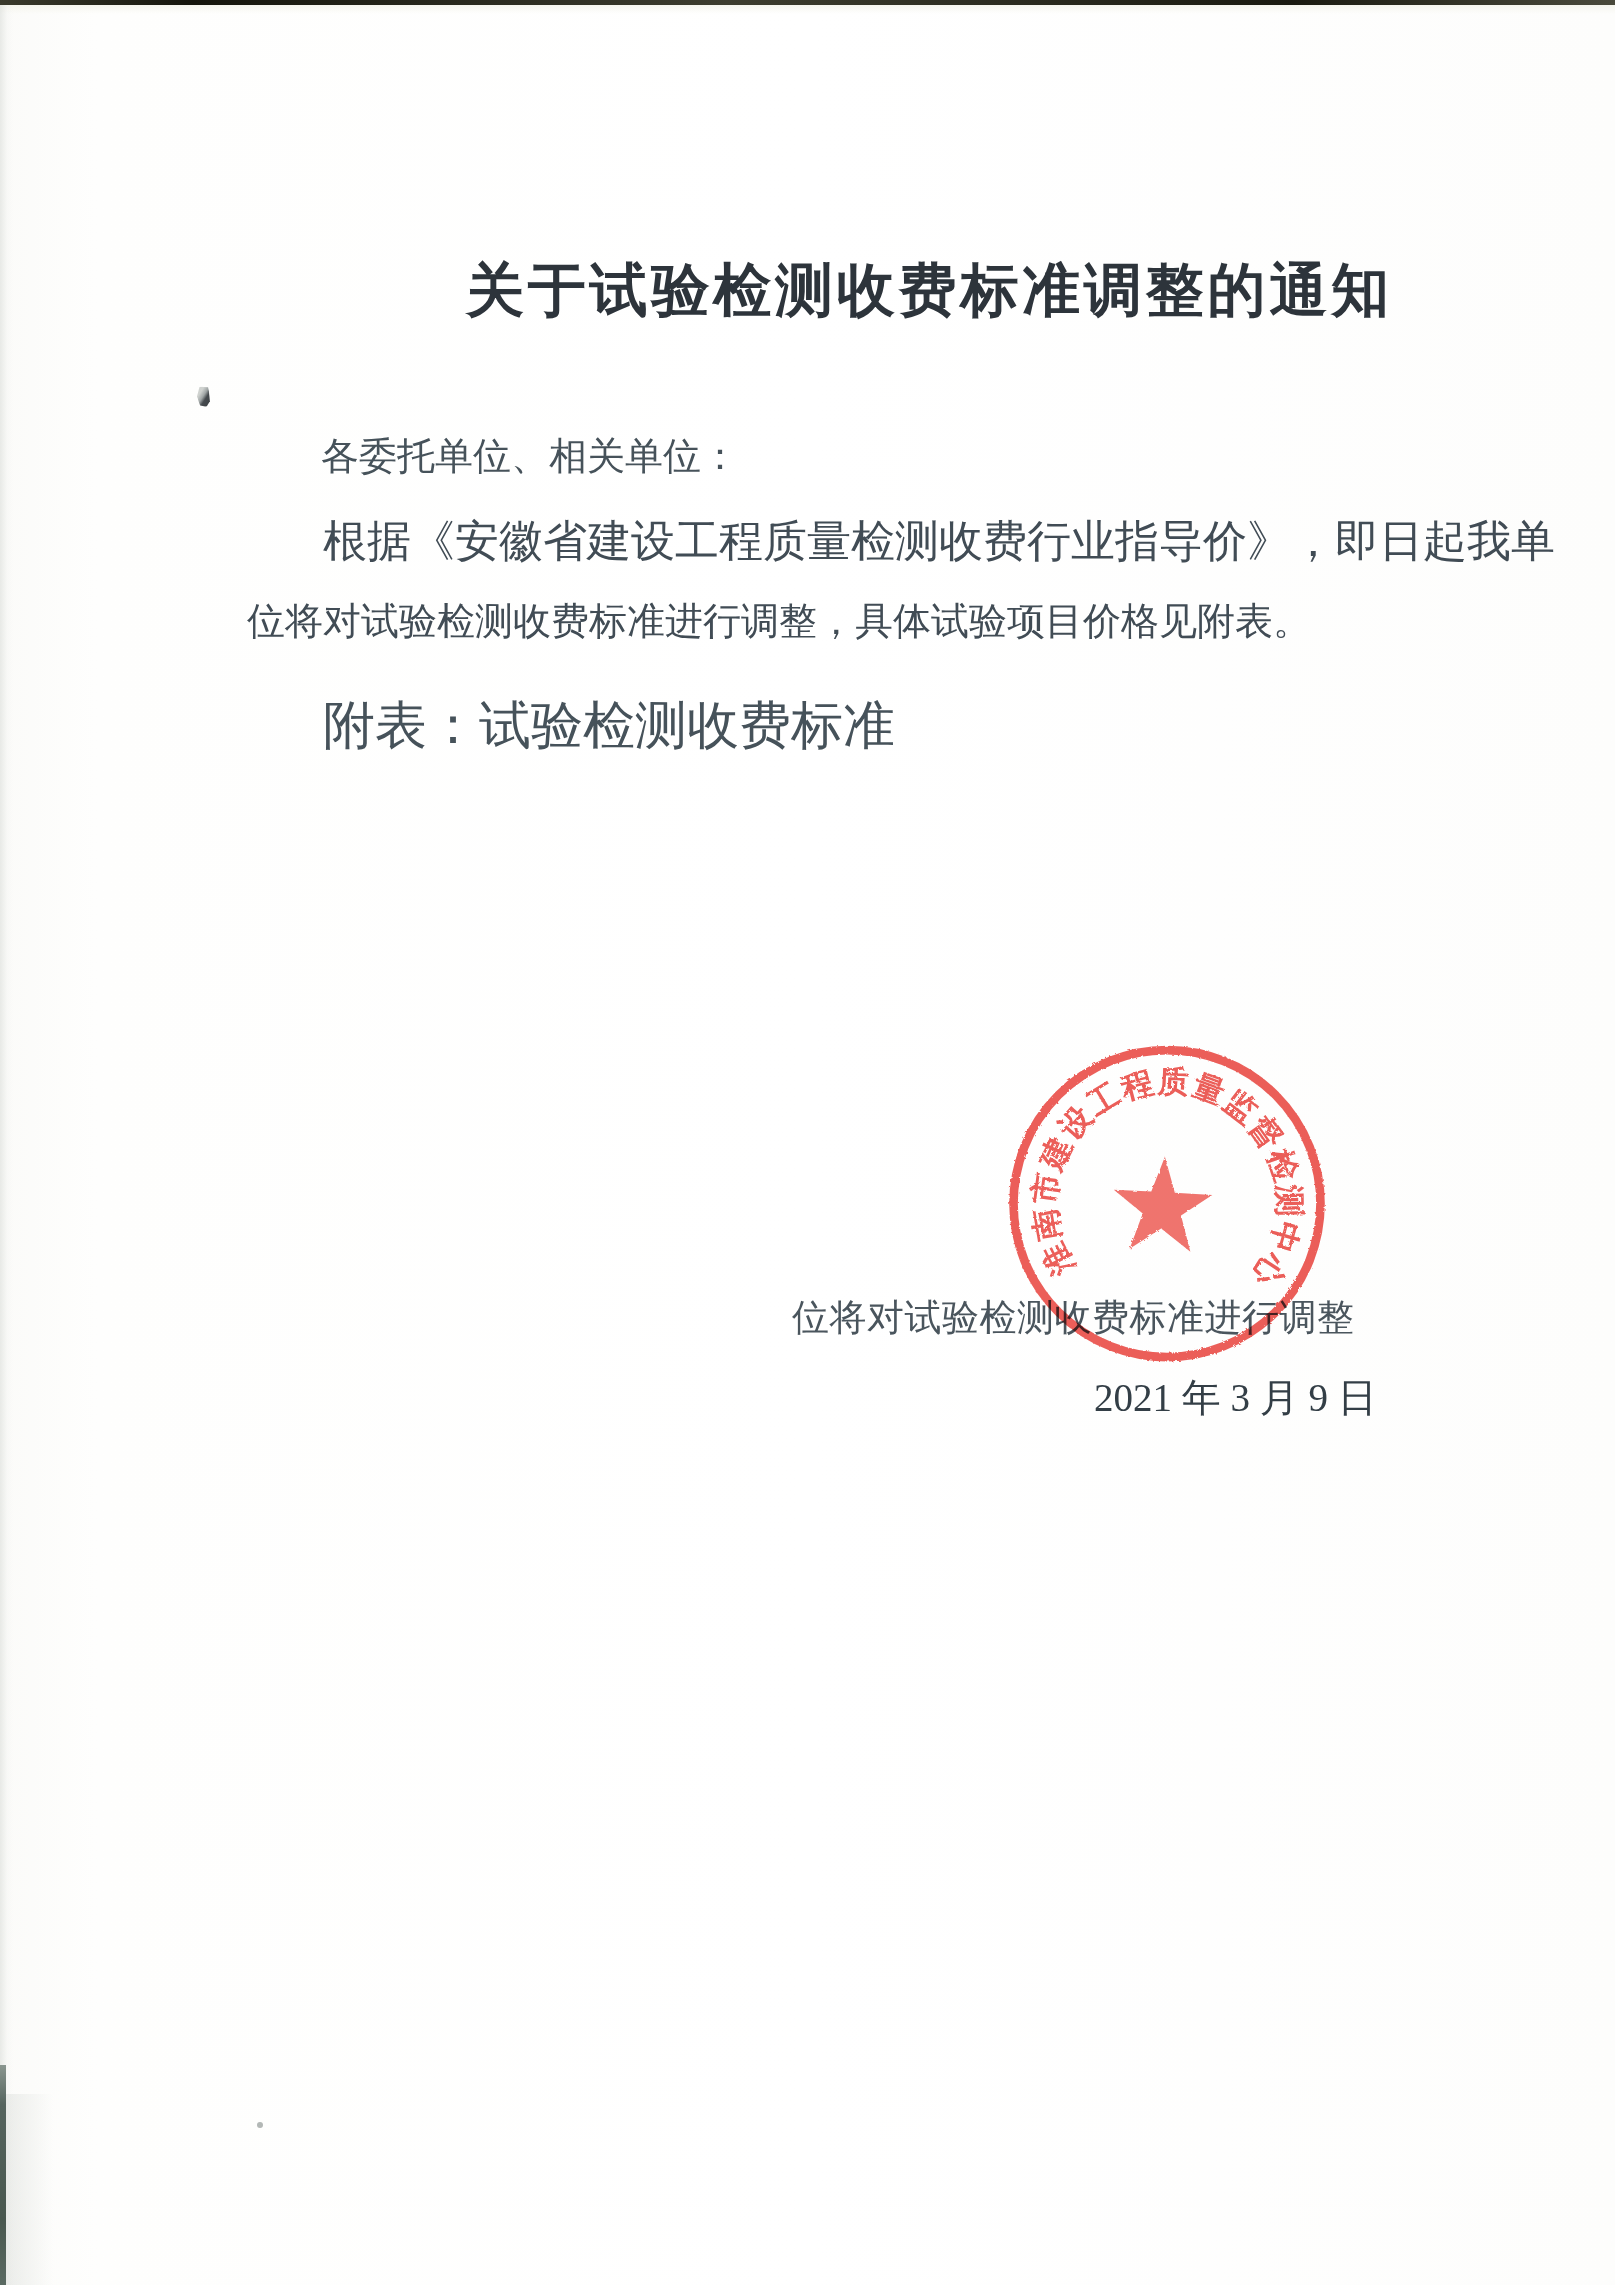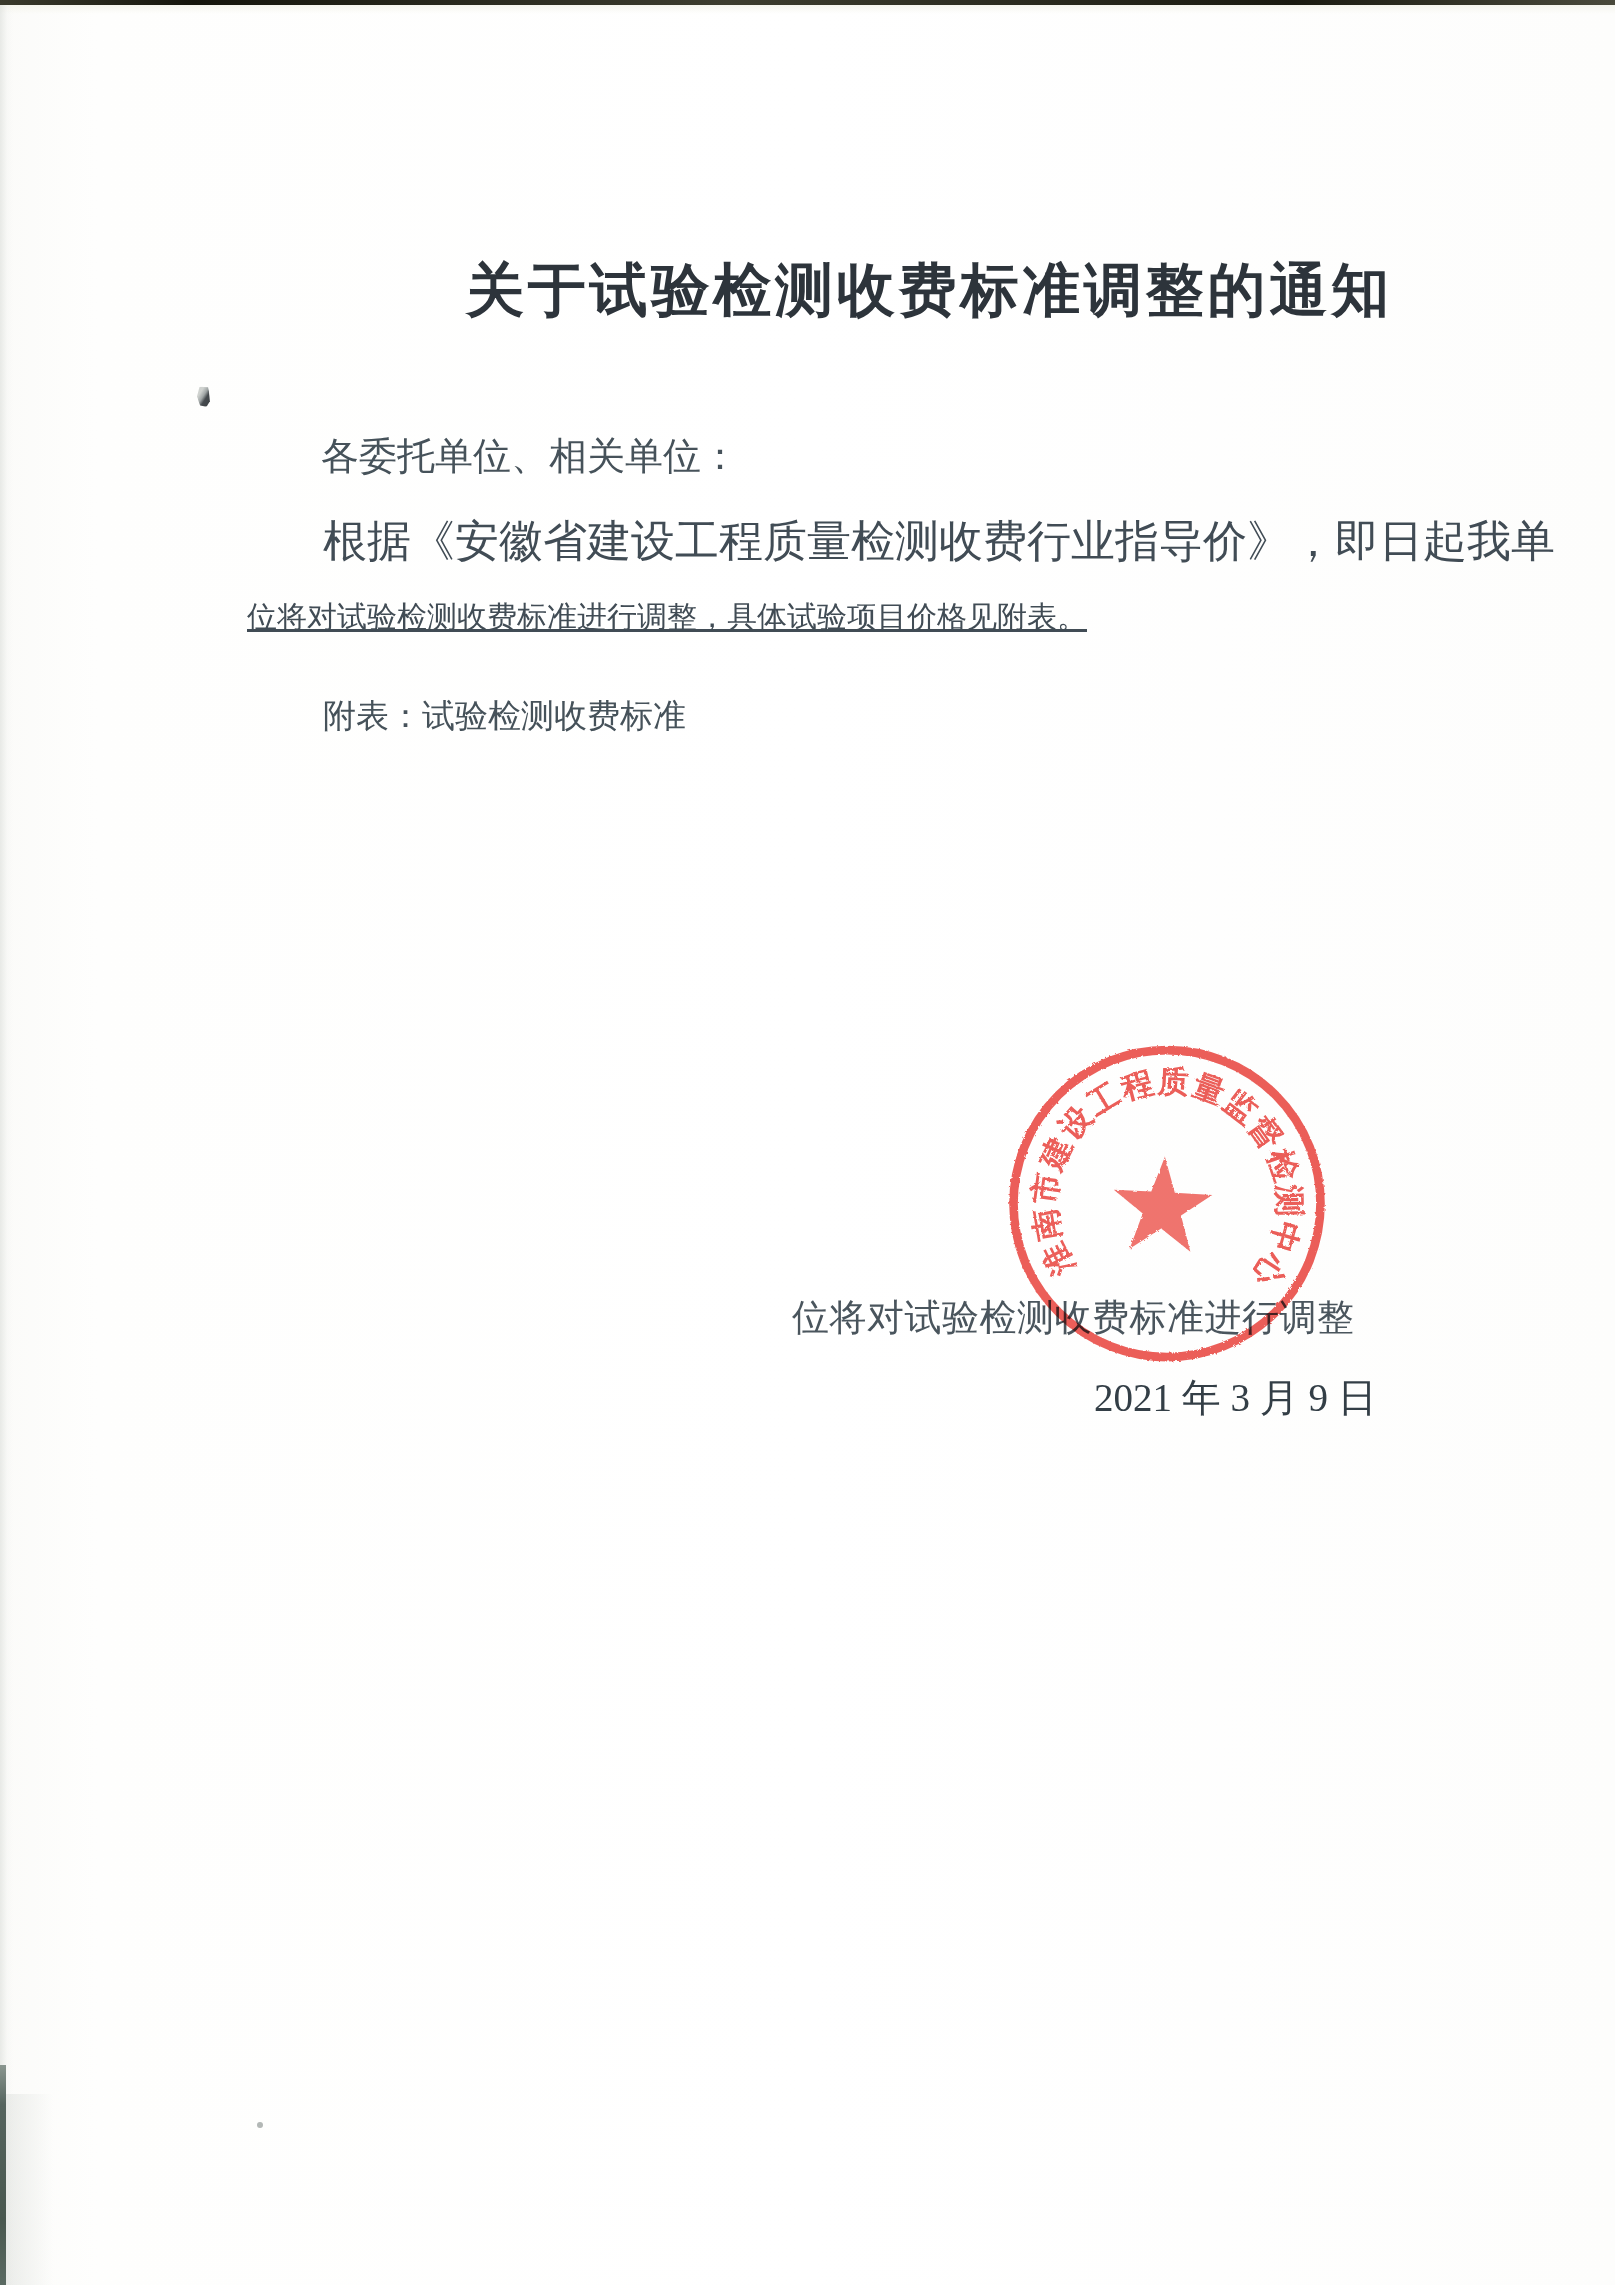--- a/index.html
+++ b/index.html
@@ -38,22 +38,22 @@
   }
   
   .line{position:absolute;white-space:pre;line-height:1;color:var(--ink,#3f4a52);}
   .title{
     left:466px;top:262px;
     font-size:58px;font-weight:bold;letter-spacing:3.8px;
     color:#2d343b;
   }
   .salutation{left:321px;top:437px;font-size:38px;color:#46525a;}
   .body1{left:323px;top:520px;font-size:44px;color:#414c55;}
-  .body2{left:247px;top:602px;font-size:30px;color:#414c55;text-decoration:underline;}
-  .attach{left:323px;top:700px;font-size:33px;color:#46525a;}
+  .body2{left:247px;top:602px;font-size:38px;color:#414c55;}
+  .attach{left:323px;top:700px;font-size:52px;color:#46525a;}
   .signature{left:792px;top:1299px;font-size:37px;letter-spacing:0.5px;color:#4a555d;z-index:1;}
   .dateline{left:1094px;top:1378px;font-size:39px;color:#333e46;z-index:1;}
   
   .stamp{
     position:absolute;left:1002px;top:1042px;width:330px;height:327px;
     mix-blend-mode:multiply;opacity:.93;z-index:2;
   }
   .stamp-ring{stroke:var(--stamp-red,#e8433e);stroke-opacity:.92;fill:none;stroke-width:9;}
   .stamp-star{fill:var(--stamp-star-red,#ed544d);fill-opacity:.88;}
   .stamp-arc text{

